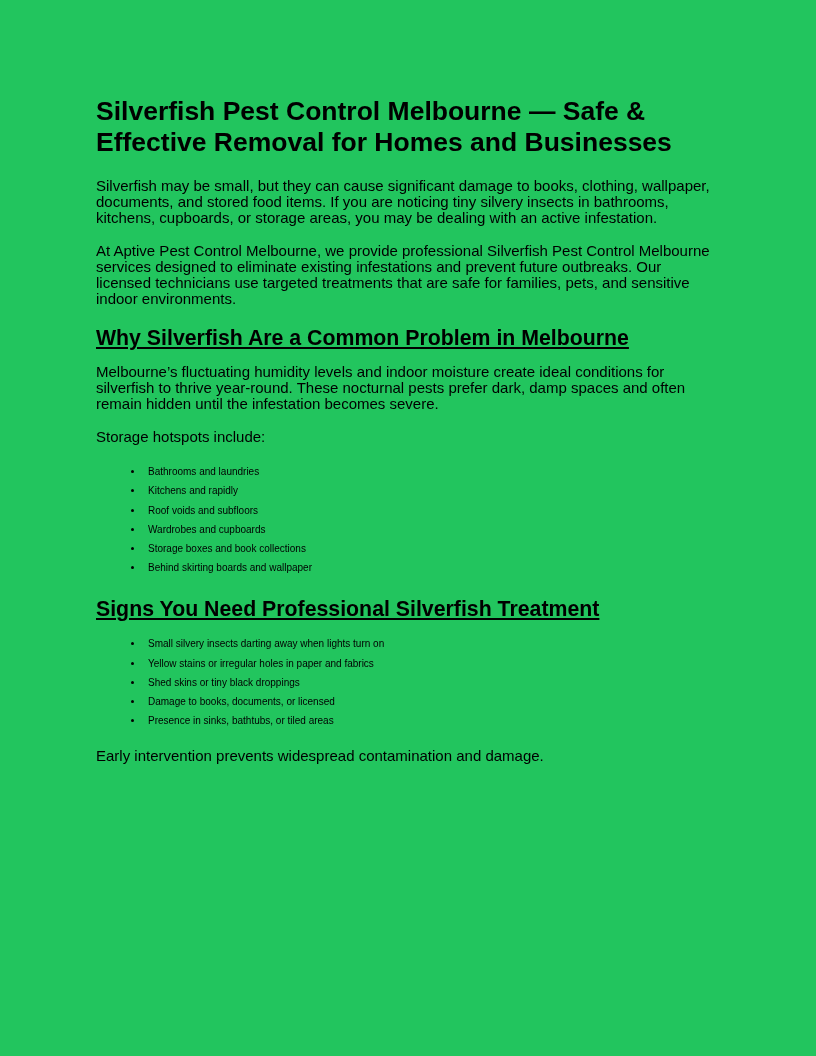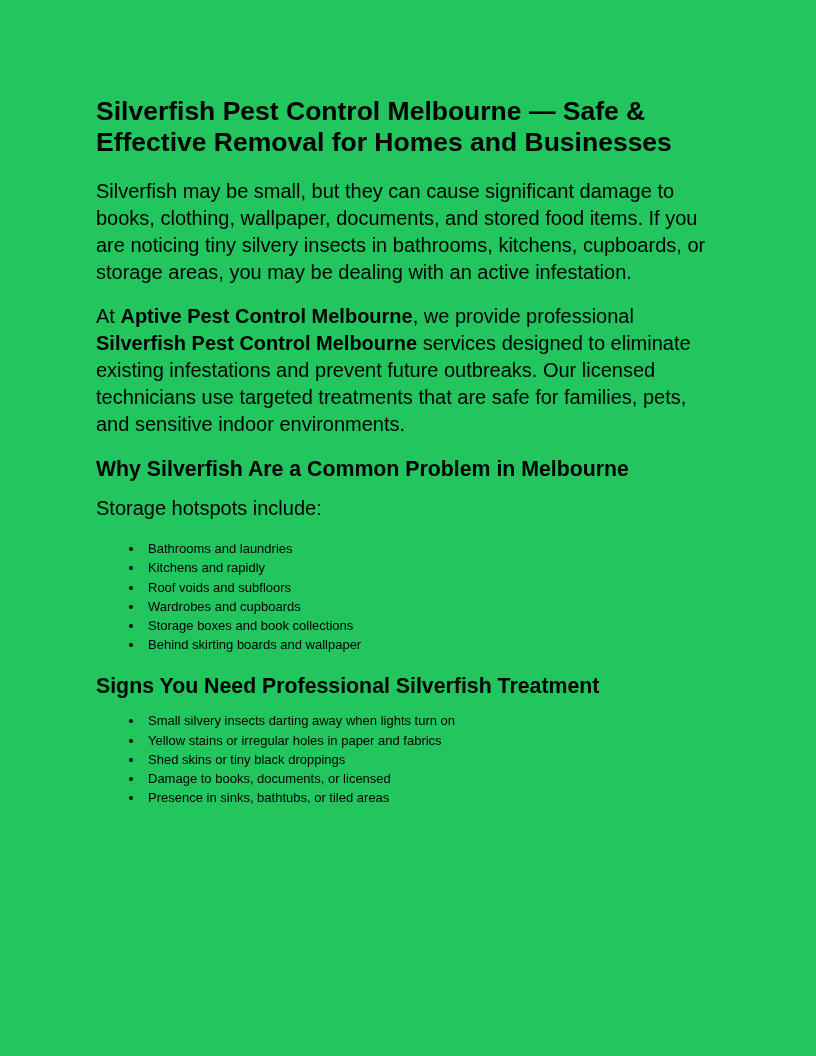--- a/index.html
+++ b/index.html
@@ -26,51 +26,53 @@
     line-height: 1.16;
     font-weight: bold;
     letter-spacing: 0;
     margin: 0 0 21px 0;
   }
   h2 {
     font-size: 21.3px;
     line-height: 1.15;
     font-weight: bold;
     margin: 19px 0 13px 0;
+    text-decoration: underline;
   }
   p {
-    font-size: 20px;
-    line-height: 27px;
+    font-size: 15px;
+    line-height: 16px;
     margin: 0 0 17px 0;
   }
   ul {
     margin: 0 0 17px 0;
     padding-left: 48px;
     list-style-type: disc;
   }
   li {
-    font-size: 13px;
+    font-size: 10px;
     line-height: 19.3px;
     padding-left: 4px;
   }
-  strong { font-weight: bold; }
+  strong { font-weight: normal; }
 </style>
 </head>
 <body>
 
 <div class="page">
 
   <h1>Silverfish Pest Control Melbourne — Safe &amp; Effective Removal for Homes and Businesses</h1>
 
   <p>Silverfish may be small, but they can cause significant damage to books, clothing, wallpaper, documents, and stored food items. If you are noticing tiny silvery insects in bathrooms, kitchens, cupboards, or storage areas, you may be dealing with an active infestation.</p>
 
   <p><span>At </span><strong>Aptive Pest Control Melbourne</strong><span>, we provide professional </span><strong>Silverfish Pest Control Melbourne</strong><span> services designed to eliminate existing infestations and prevent future outbreaks. Our licensed technicians use targeted treatments that are safe for families, pets, and sensitive indoor environments.</span></p>
 
   <h2>Why Silverfish Are a Common Problem in Melbourne</h2>
 
+  <p>Melbourne’s fluctuating humidity levels and indoor moisture create ideal conditions for silverfish to thrive year-round. These nocturnal pests prefer dark, damp spaces and often remain hidden until the infestation becomes severe.</p>
 
   <p>Storage hotspots include:</p>
 
   <ul>
     <li>Bathrooms and laundries</li>
     <li>Kitchens and rapidly</li>
     <li>Roof voids and subfloors</li>
     <li>Wardrobes and cupboards</li>
     <li>Storage boxes and book collections</li>
     <li>Behind skirting boards and wallpaper</li>
@@ -81,15 +83,16 @@
 
 
   <ul>
     <li>Small silvery insects darting away when lights turn on</li>
     <li>Yellow stains or irregular holes in paper and fabrics</li>
     <li>Shed skins or tiny black droppings</li>
     <li>Damage to books, documents, or licensed</li>
     <li>Presence in sinks, bathtubs, or tiled areas</li>
   </ul>
 
+  <p>Early intervention prevents widespread contamination and damage.</p>
 
 
 </div>
 
 </body></html>

